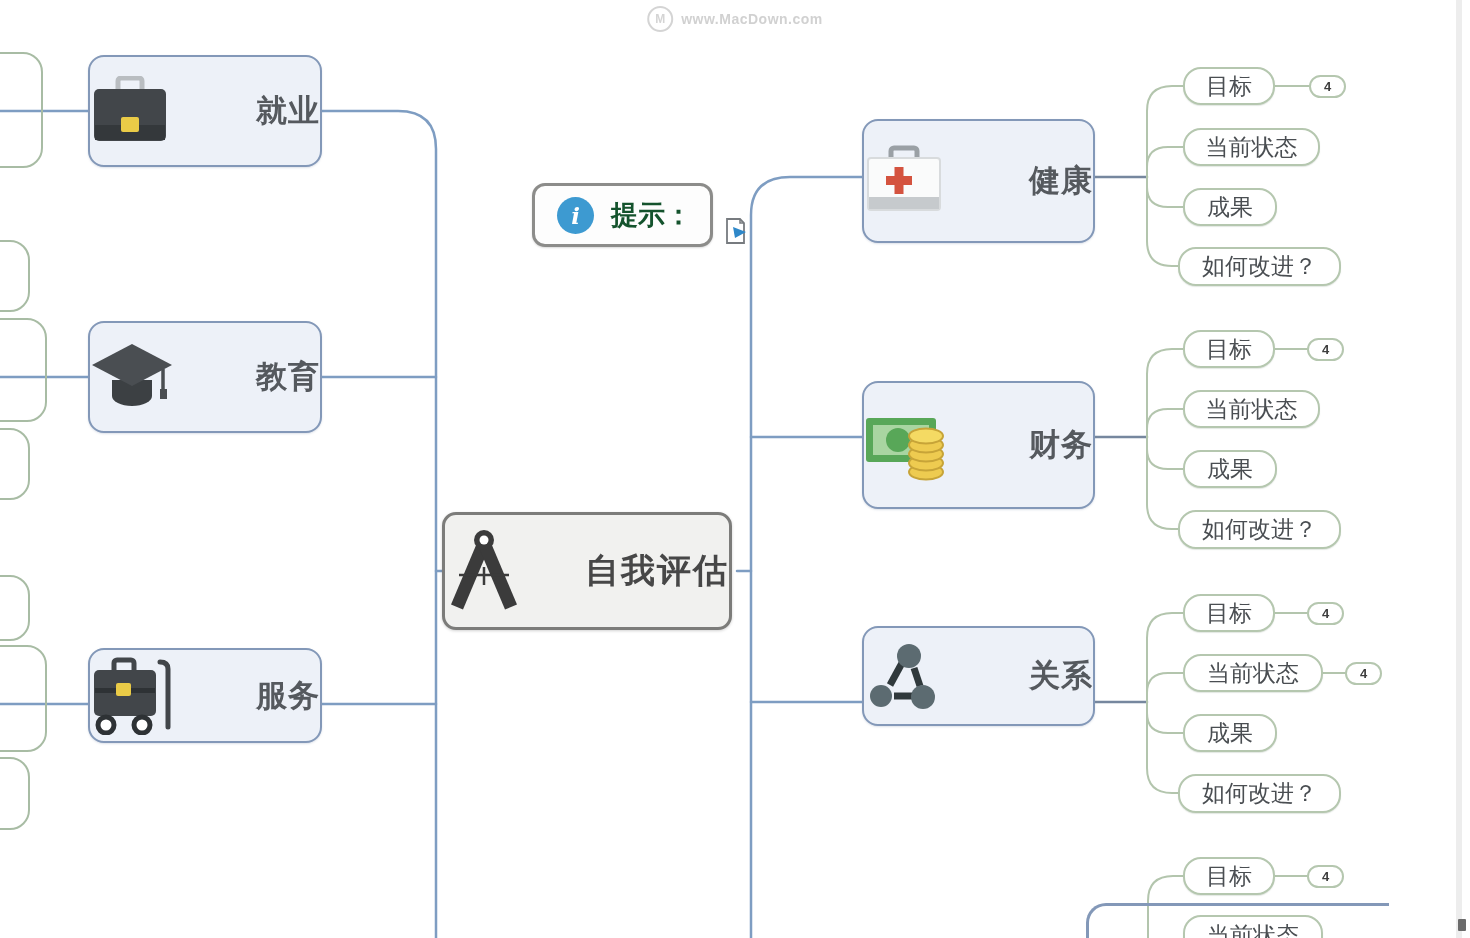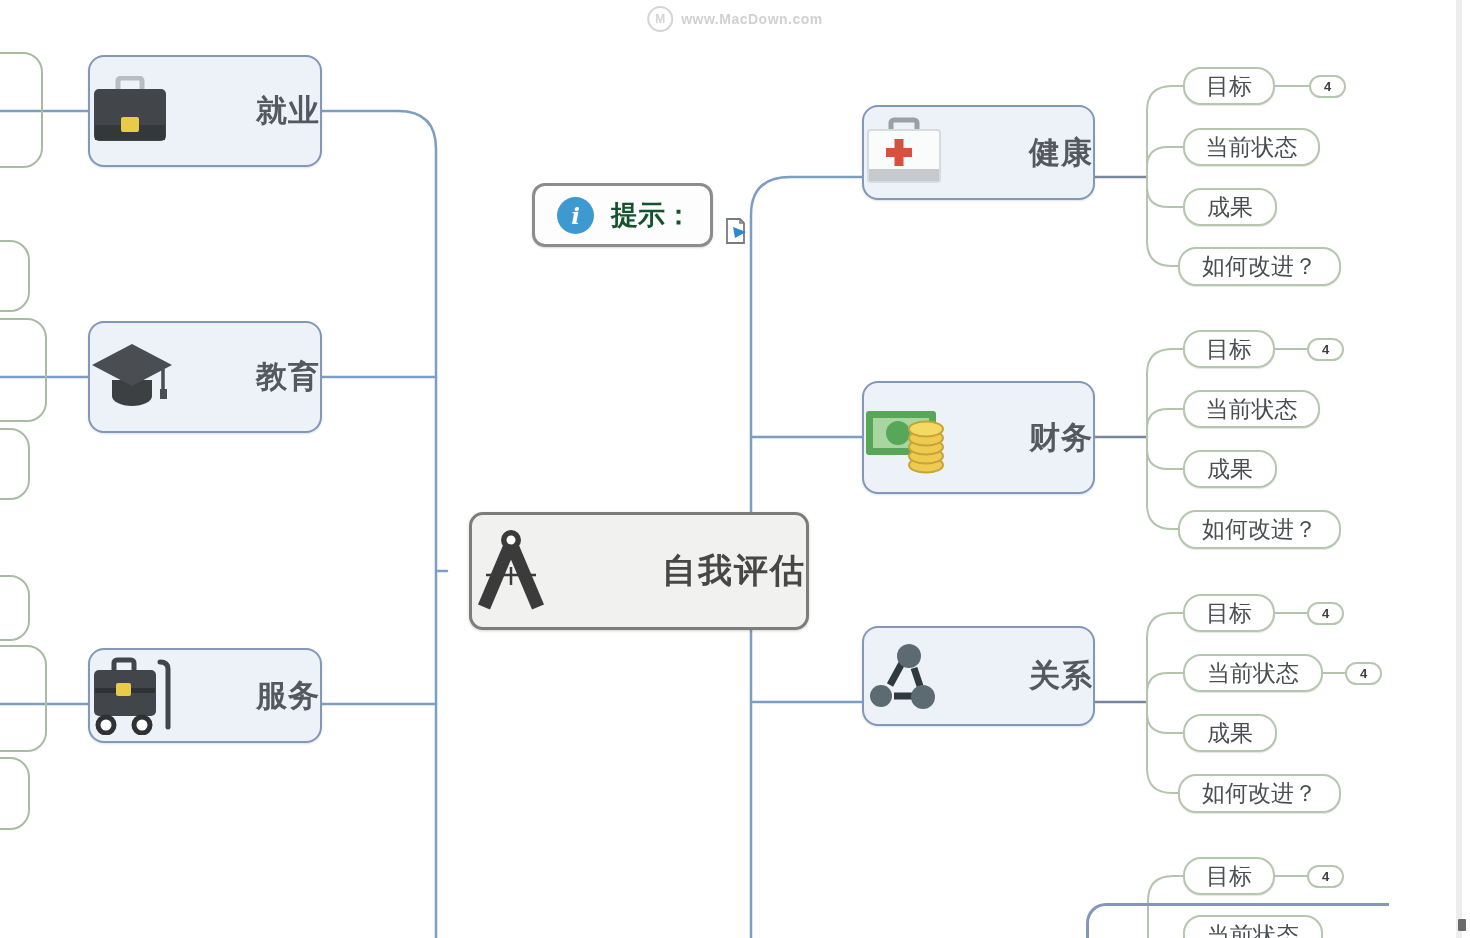--- a/index.html
+++ b/index.html
@@ -140,21 +140,21 @@
       <rect x="5" y="31" width="60" height="5" fill="#2e3235"></rect>
       <rect x="26" y="26" width="15" height="13" rx="2" fill="#eacb47"></rect>
       <path d="M78 70 V12 Q78 5 70 5" fill="none" stroke="#42464a" stroke-width="5" stroke-linecap="round"></path>
       <circle cx="16" cy="68" r="8" fill="#fff" stroke="#2e3235" stroke-width="5"></circle>
       <circle cx="52" cy="68" r="8" fill="#fff" stroke="#2e3235" stroke-width="5"></circle>
     </svg>
   </span>
   <span class="main-label">服务</span>
 </div>
 
-<div class="node root" style="left:469px;top:512px;width:340px;height:118px">
+<div class="node root" style="left:442px;top:512px;width:290px;height:118px">
   <span>
     <svg width="78" height="88" viewBox="0 0 78 88">
       <line x1="39" y1="16" x2="12" y2="80" stroke="#3b3b3b" stroke-width="13"></line>
       <line x1="39" y1="16" x2="66" y2="80" stroke="#3b3b3b" stroke-width="13"></line>
       <line x1="14" y1="48" x2="64" y2="48" stroke="#3b3b3b" stroke-width="2.5"></line>
       <line x1="39" y1="40" x2="39" y2="58" stroke="#3b3b3b" stroke-width="2.5"></line>
       <circle cx="39" cy="13" r="10" fill="#3b3b3b"></circle>
       <circle cx="39" cy="13" r="4.5" fill="#ffffff"></circle>
     </svg>
   </span>
@@ -166,34 +166,34 @@
   <span class="tip-label">提示：</span>
 </div>
 <span class="note-marker">
   <svg width="24" height="26" viewBox="0 0 24 26">
     <polygon points="3,1 16,1 20,5 20,25 3,25" fill="#ffffff" stroke="#777b7f" stroke-width="1.8"></polygon>
     <polyline points="16,1 16,5 20,5" fill="none" stroke="#777b7f" stroke-width="1.5"></polyline>
     <polygon points="9,9 22,14 11,20" fill="#2f88c9"></polygon>
   </svg>
 </span>
 
-<div class="node main-blue" style="left:862px;top:105px;width:233px;height:95px">
+<div class="node main-blue" style="left:862px;top:119px;width:233px;height:124px">
   <span>
     <svg width="80" height="72" viewBox="0 0 80 72">
       <rect x="27" y="3" width="26" height="15" rx="3" fill="none" stroke="#9aa0a5" stroke-width="5"></rect>
       <rect x="4" y="13" width="72" height="52" rx="3" fill="#fafbfb" stroke="#d8dbdd" stroke-width="2"></rect>
       <rect x="5" y="52" width="70" height="12" fill="#c6cacd"></rect>
       <rect x="22" y="31" width="26" height="9" fill="#d4533f"></rect>
       <rect x="30.5" y="22" width="9" height="27" fill="#d4533f"></rect>
     </svg>
   </span>
   <span class="main-label">健康</span>
 </div>
 
-<div class="node main-blue" style="left:862px;top:381px;width:233px;height:113px">
+<div class="node main-blue" style="left:862px;top:381px;width:233px;height:128px">
   <span>
     <svg width="86" height="74" viewBox="0 0 86 74">
       <rect x="2" y="10" width="70" height="44" rx="3" fill="#58a758"></rect>
       <rect x="9" y="17" width="56" height="30" fill="#a9d5a1"></rect>
       <circle cx="34" cy="32" r="12" fill="#58a758"></circle>
       <ellipse cx="62" cy="64" rx="17" ry="7.5" fill="#eecb50" stroke="#c7a438" stroke-width="2"></ellipse>
       <ellipse cx="62" cy="55" rx="17" ry="7.5" fill="#eecb50" stroke="#c7a438" stroke-width="2"></ellipse>
       <ellipse cx="62" cy="46" rx="17" ry="7.5" fill="#eecb50" stroke="#c7a438" stroke-width="2"></ellipse>
       <ellipse cx="62" cy="37" rx="17" ry="7.5" fill="#eecb50" stroke="#c7a438" stroke-width="2"></ellipse>
       <ellipse cx="62" cy="28" rx="17" ry="7.5" fill="#f4da63" stroke="#c7a438" stroke-width="2"></ellipse>

